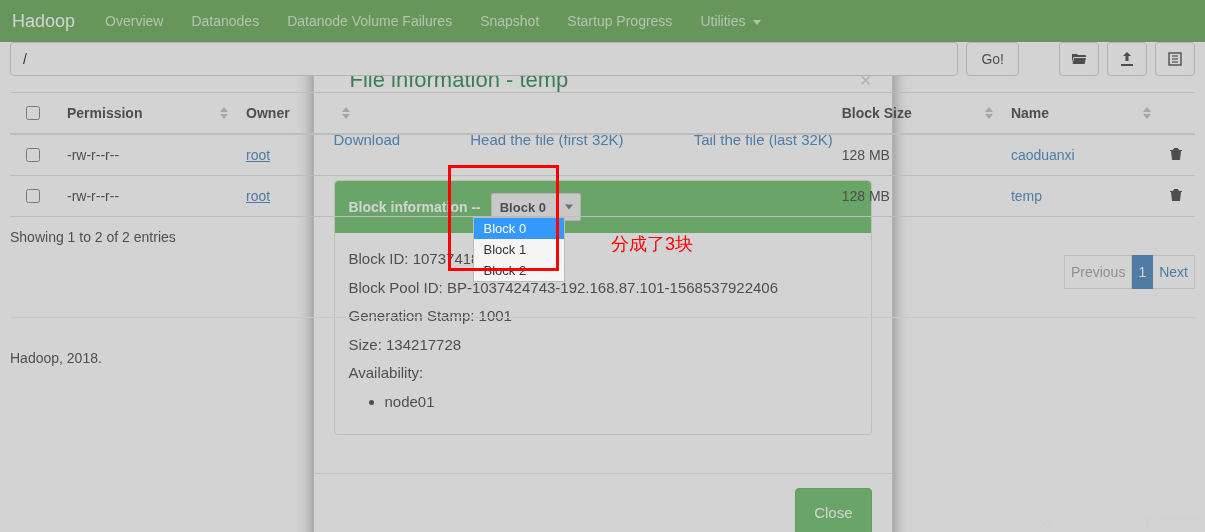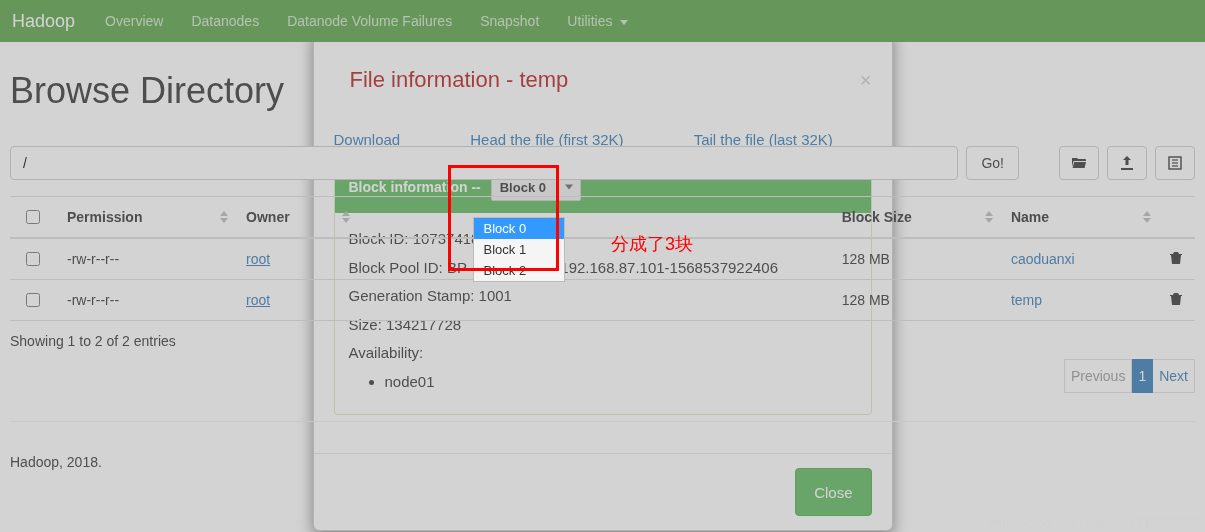--- a/index.html
+++ b/index.html
@@ -84,23 +84,23 @@
   .modal {
     position:absolute; top:30px; left:50%; transform:translateX(-50%);
     width: 580px;
     background:#fff; border:1px solid rgba(0,0,0,0.2);
     border-radius:6px;
     box-shadow: 0 5px 15px rgba(0,0,0,.5);
     padding: 0;
   }
   .modal-body { padding: 20px 20px 20px 20px; }
   .modal-title-row { display:flex; align-items:center; margin-bottom: 22px; }
-  .modal-title-row h3 { margin:16px; font-size: 22px; font-weight: 400; color:#b91c1c; flex:1; }
+  .modal-title-row h3 { margin:16px; font-size: 22px; font-weight: 400; color:#15803d; flex:1; }
   .close-x { color:#ccc; font-size: 20px; cursor:pointer; line-height:1; }
-  .modal-links { display:flex; gap: 70px; margin-bottom: 12px; align-items: flex-end; }
+  .modal-links { display:flex; gap: 70px; margin-bottom: 32px; align-items: flex-end; }
   .modal-links a { color:#337ab7; cursor:pointer; font-size: 15px; text-decoration: none; }
 
   .block-panel { border:1px solid #d6e9c6; border-radius:4px; margin-bottom: 18px; }
   .block-panel-head { background:#5cb85c; color:#fff; padding: 12px 14px; display:flex; align-items:center; font-weight:600; border-top-left-radius:4px; border-top-right-radius:4px; gap: 10px;}
   .block-select {
     border:1px solid #ccc; height:28px; width: 90px; background:#efefef; border-radius:2px;
     font-size:13px; color:#333; padding: 0 20px 0 8px; position:relative;
     display:flex; align-items:center;
   }
   .block-select::after{
@@ -139,28 +139,28 @@
 </style>
 </head>
 <body>
 
 <div class="navbar">
   <div class="brand">Hadoop</div>
   <div class="navlink">Overview</div>
   <div class="navlink">Datanodes</div>
   <div class="navlink">Datanode Volume Failures</div>
   <div class="navlink">Snapshot</div>
+  <div class="navlink">Startup Progress</div>
   <div class="navlink">
     <span>Utilities</span>
     <span class="caret-down"></span>
   </div>
 </div>
 
 <div class="page">
-  <h1 class="page-title">Browse Directory</h1>
 
   <div class="row path-row">
     <input class="path-input" type="text" value="/" style="">
     <button class="btn">Go!</button>
     <span style="width:24px"></span>
     <button class="btn icon">
       <svg viewBox="0 0 16 16">
           <path d="M1 3h5l1 1h7a1 1 0 0 1 1 1v1H3.3a1 1 0 0 0-.97.76L1 12V3zm1.6 4h12.4l-1.4 6H1.6l1.6-6z" fill="#333"></path>
         </svg>
     </button>

